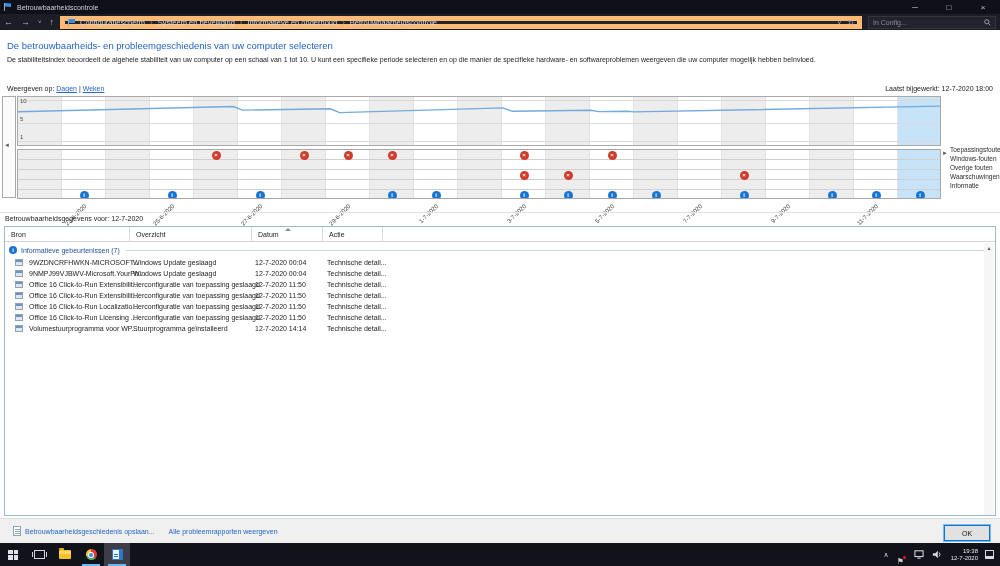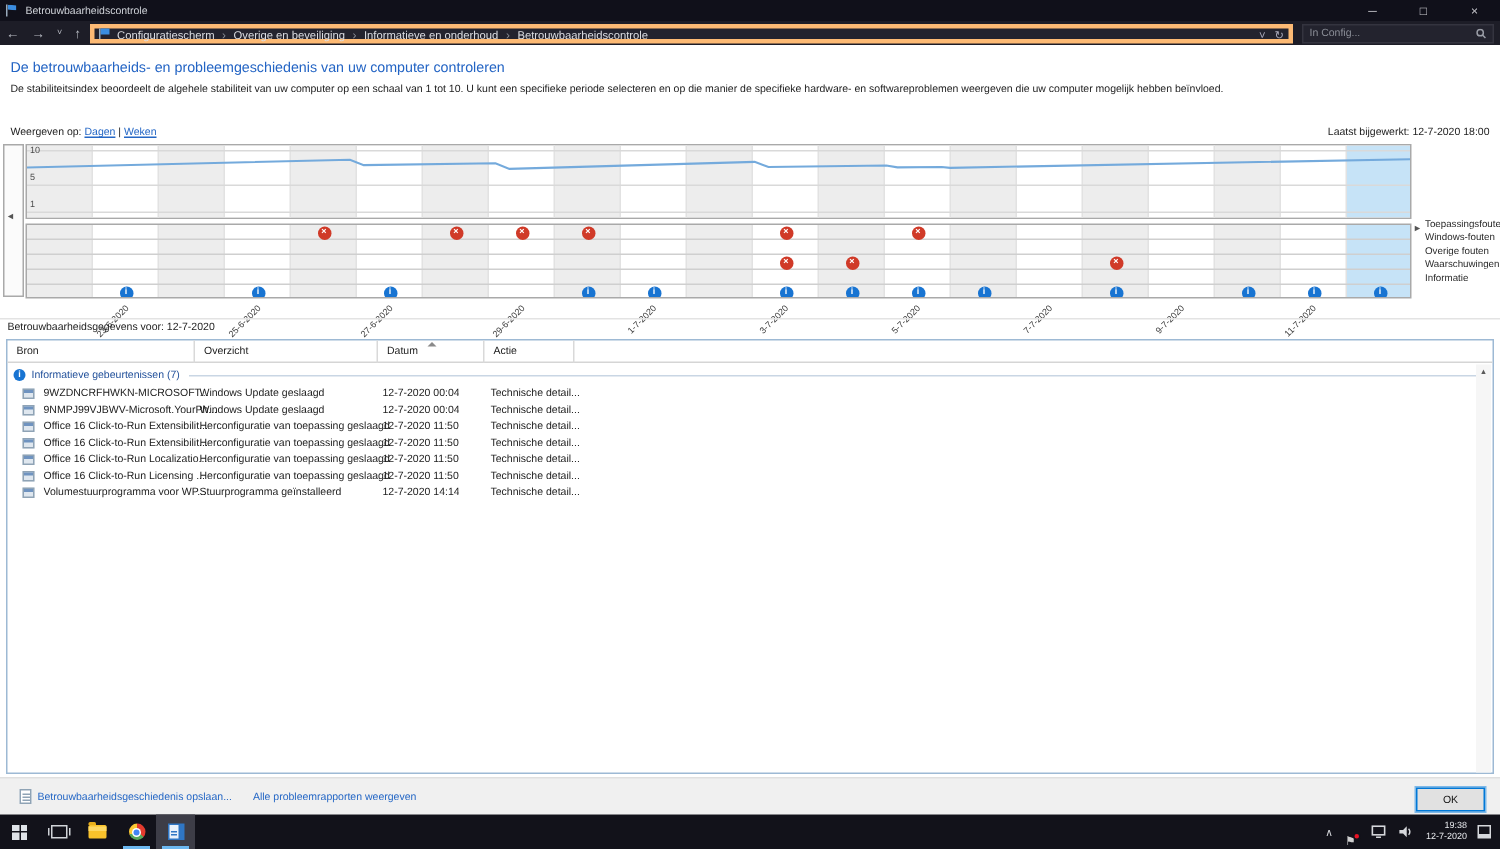--- a/index.html
+++ b/index.html
@@ -12,21 +12,21 @@
   #titlebar .flag:before { content:""; position:absolute; left:1px; top:0; width:6px; height:4px; background:#3b8de0; clip-path:polygon(0 0,100% 15%,100% 100%,0 85%); }
   #titlebar .flag:after { content:""; position:absolute; left:0; top:0; width:1px; height:8px; background:#9ab; }
   #titlebar .ttl { color:#cfd2d8; font-size:7px; margin-left:5px; }
   #win-controls { margin-left:auto; display:flex; height:100%; }
   #win-controls span { width:34px; height:100%; display:flex; align-items:center; justify-content:center; color:#c9c9ce; font-size:8px; }
 
   
   #navbar { position:absolute; left:0; top:14px; width:1000px; height:16px; background:#1d1d27; display:flex; align-items:center; color:#c7c9cf; font-size:7.5px; }
   .navglyph { color:#b9bcc4; font-size:9px; margin:0 4px; line-height:1; }
   .navglyph.small { font-size:6px; }
-  #addr { flex:1; height:13px; display:flex; align-items:flex-start; background:#23232e; border:3px solid #fdba74; margin:0 6px 0 2px; padding:0 3px; }
+  #addr { flex:1; height:13px; display:flex; align-items:center; background:#23232e; border:5px solid #fdba74; margin:0 6px 0 2px; padding:0 3px; }
   #addr .flag2 { width:7px; height:7px; position:relative; margin-right:5px; }
   #addr .flag2:before { content:""; position:absolute; left:1px; top:0; width:6px; height:4px; background:#3b8de0; }
   #addr .flag2:after { content:""; position:absolute; left:0; top:0; width:1px; height:7px; background:#9ab; }
   .crumb { color:#dcdee3; white-space:nowrap; }
   .crumb-sep { color:#8a8d96; margin:0 5px; font-size:8px; }
   #addr .tail { margin-left:auto; display:flex; align-items:center; gap:6px; color:#aab; }
   #searchbox { width:128px; height:13px; background:#23232e; border:1px solid #34343f; display:flex; align-items:center; margin-right:4px; padding:0 4px; }
   #searchbox .ph { color:#8b8e97; font-size:7px; flex:1; }
 
   
@@ -124,41 +124,41 @@
 
 <div id="navbar">
   <span class="navglyph">←</span>
   <span class="navglyph">→</span>
   <span class="navglyph small">˅</span>
   <span class="navglyph">↑</span>
   <div id="addr">
     <span class="flag2"></span>
     <span class="crumb">Configuratiescherm</span>
     <span class="crumb-sep">›</span>
-    <span class="crumb">Overige en beveiliging</span>
+    <span class="crumb">Systeem en beveiliging</span>
     <span class="crumb-sep">›</span>
     <span class="crumb">Informatieve en onderhoud</span>
     <span class="crumb-sep">›</span>
     <span class="crumb">Betrouwbaarheidscontrole</span>
     <span class="tail">
       <span>˅</span>
       <span>↻</span>
     </span>
   </div>
   <div id="searchbox">
     <span class="ph">In Config...</span>
     <svg width="7" height="7" viewBox="0 0 10 10">
         <circle cx="4" cy="4" r="3" fill="none" stroke="#9a9da6" stroke-width="1.4"></circle>
         <line x1="6.2" y1="6.2" x2="9" y2="9" stroke="#9a9da6" stroke-width="1.4"></line>
       </svg>
   </div>
 </div>
 
 <div id="content">
-  <div id="page-heading">De betrouwbaarheids- en probleemgeschiedenis van uw computer controleren</div>
+  <div id="page-heading">De betrouwbaarheids- en probleemgeschiedenis van uw computer selecteren</div>
   <div id="page-desc">De stabiliteitsindex beoordeelt de algehele stabiliteit van uw computer op een schaal van 1 tot 10. U kunt een specifieke periode selecteren en op die manier de specifieke hardware- en softwareproblemen weergeven die uw computer mogelijk hebben beïnvloed.</div>
   <div id="viewrow">
     <span>Weergeven op:</span>
     <a href="#">Dagen</a>
     <span> | </span>
     <a href="#">Weken</a>
   </div>
   <div id="last-updated">Laatst bijgewerkt: 12-7-2020 18:00</div>
 
   <div id="left-gutter"></div>

